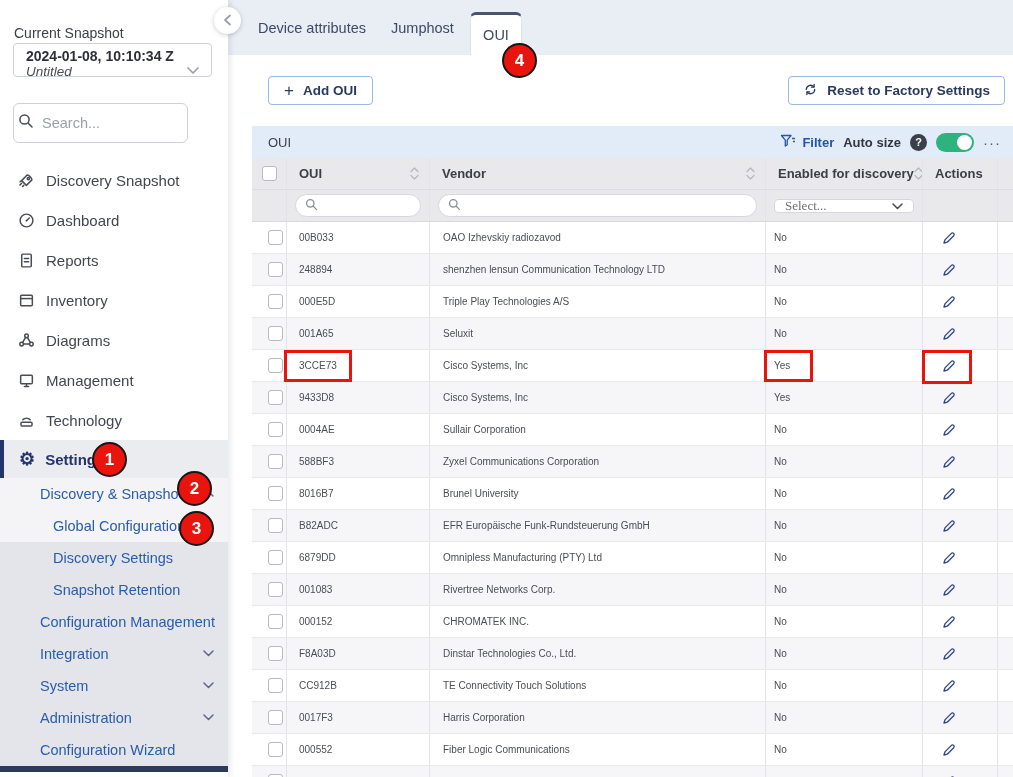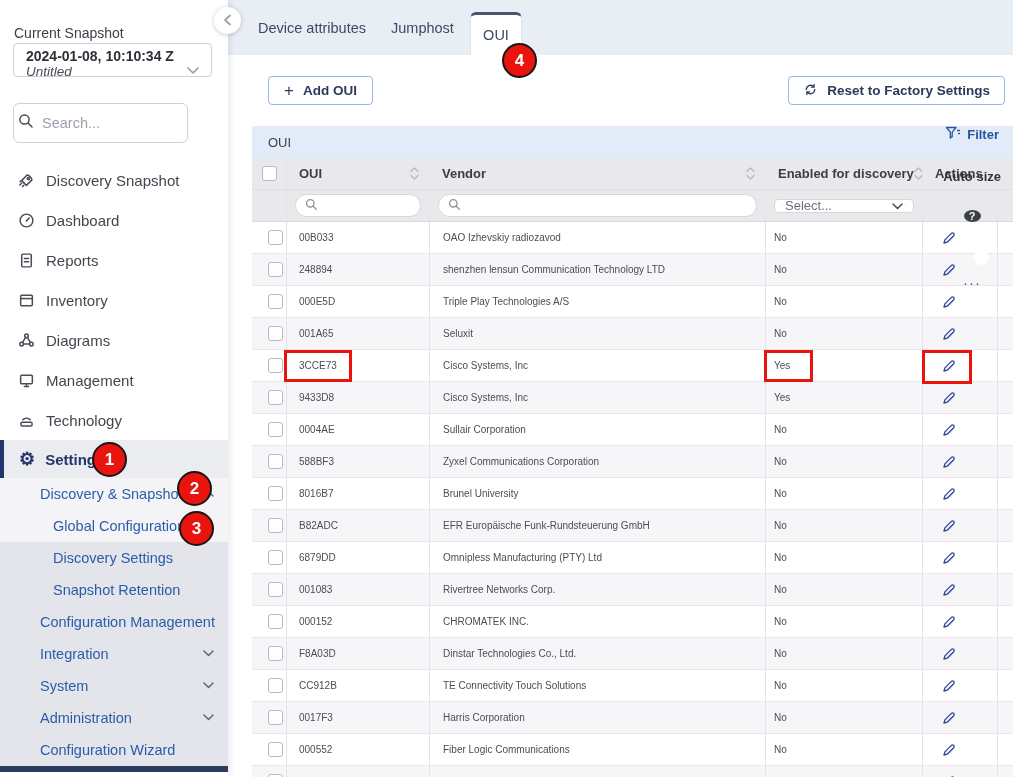--- a/index.html
+++ b/index.html
@@ -60,21 +60,21 @@
          gap:9px; font-size:13.5px; font-weight:700; color:#2b3a5c; cursor:pointer;
          font-family:"Liberation Sans", sans-serif; }
   .btn-add { position:absolute; left:40px; top:76px; height:29px; padding:0 15px; }
   .plus-glyph { font-size:17px; font-weight:400; line-height:1; color:#2b3a5c; }
   .btn-reset { position:absolute; right:8px; top:76px; height:29px; padding:0 14px; }
 
   
   .panel { position:absolute; left:24px; top:126px; width:761px; height:651px; }
   .panel-header { height:32px; background:#e2ecf8; display:flex; align-items:center; position:relative; }
   .panel-title { margin-left:16px; font-size:13px; font-weight:500; color:#3c3e46; }
-  .ph-right { position:absolute; right:12px; top:0; height:32px; display:flex; align-items:center; gap:26px;flex-direction:column; }
+  .ph-right { position:absolute; right:12px; top:0; height:32px; display:flex; align-items:center; gap:9px; }
   .filter-ctl { display:flex; align-items:center; gap:6px; color:#2456a4; font-size:13px; font-weight:600; cursor:pointer; }
   .autosize-label { color:#33353c; font-size:13px; font-weight:600; }
   .help { width:17px; height:17px; border-radius:50%; background:#3a3f4a; color:#fff; font-size:11px;
           font-weight:700; display:flex; align-items:center; justify-content:center; cursor:pointer; }
   .toggle { width:38px; height:19px; border-radius:10px; background:#2fb37c; position:relative; cursor:pointer; }
   .toggle .knob { position:absolute; right:2px; top:2px; width:15px; height:15px; border-radius:50%; background:#fff; }
   .more-dots { color:#5a5c64; font-size:15px; letter-spacing:1px; cursor:pointer; }
 
   .grid-row { display:grid; grid-template-columns:35px 143px 336px 157px 75px 1fr; }
   .c { display:flex; align-items:center; border-right:1px solid #e3e4e9; overflow:hidden; white-space:nowrap; }
@@ -84,21 +84,21 @@
   .thead .c { padding-left:12px; }
   .thead .c-check, .trow .c-check { padding-left:0; justify-content:center; }
   .sort { margin-left:auto; margin-right:10px; display:flex; }
   .tfilter { height:32px; background:#e9e9ec; border-bottom:1px solid #d8d9de; }
   .pill { height:23px; border:1px solid #d6d7dc; border-radius:12px; background:#fff; display:flex;
           align-items:center; gap:6px; padding-left:9px; margin:0 8px; width:calc(100% - 16px); }
   .pill input { border:none; outline:none; width:70%; font-size:13px; background:transparent;
                 font-family:"Liberation Sans", sans-serif; }
   .selectbox { height:14px; border:1px solid #d6d7dc; border-radius:4px; background:#fff; display:flex;
                align-items:center; justify-content:space-between; padding:0 10px; margin:0 8px;
-               width:calc(100% - 16px); font-size:13px; color:#6e7077; cursor:pointer; }
+               width:calc(100% - 16px); font-size:13px; color:#6e7077; cursor:pointer;font-family:Liberation Serif, serif; }
   .trow { height:32px; background:#fff; font-size:10px; color:#4b4d55; border-bottom:1px solid #e8e8ed; }
   .trow.alt { background:#f6f6f8; }
   .trow .c { padding-left:12px; }
   .trow .c-vendor { padding-left:13px; }
   .trow .c-enabled { padding-left:8px; }
   .trow .c-actions { padding-left:18px; }
   .cb { width:15px; height:15px; border:1px solid #b7bac3; border-radius:3px; background:#fff; cursor:pointer; }
   .pencil { display:flex; cursor:pointer; }
 
   

